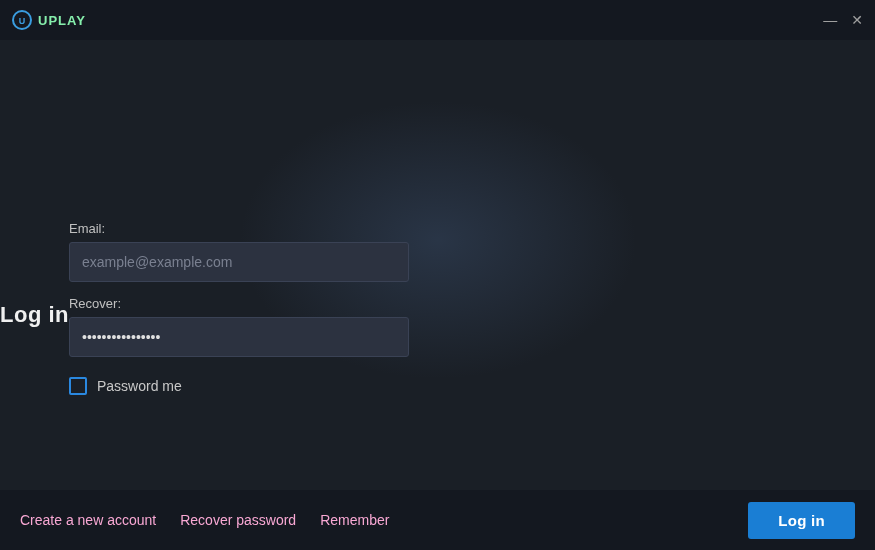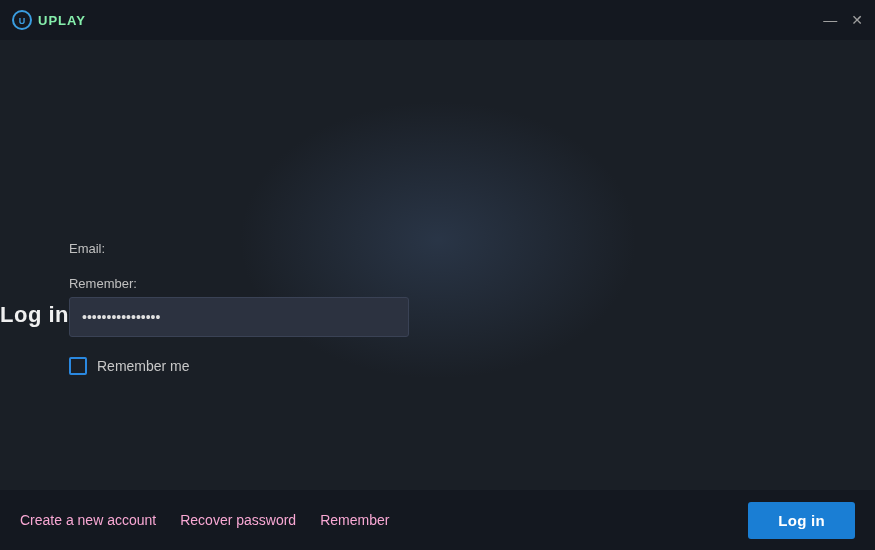--- a/index.html
+++ b/index.html
@@ -205,27 +205,28 @@
   </div>
 </div>
 
 <div class="main">
   <div class="glow"></div>
 
   <h1 class="page-title">Log in</h1>
 
   <div class="login-form">
     <label class="field-label">Email:</label>
-
-    <label class="field-label">Remember:</label>
+    <input class="text-input" type="email" placeholder="example@example.com" style="">
+
+    <label class="field-label">Recover:</label>
     <input class="text-input" type="password" value="1234567890123456" style="">
 
     <div class="remember-row">
       <input type="checkbox" class="remember-checkbox" id="remember" style="">
-      <label class="remember-label" for="remember">Remember me</label>
+      <label class="remember-label" for="remember">Password me</label>
     </div>
   </div>
 
   <div class="bottom-bar">
     <div class="bottom-links">
       <a class="bottom-link" href="#">Create a new account</a>
       <a class="bottom-link" href="#">Recover password</a>
       <a class="bottom-link" href="#">Remember</a>
     </div>
     <button class="login-button">Log in</button>

